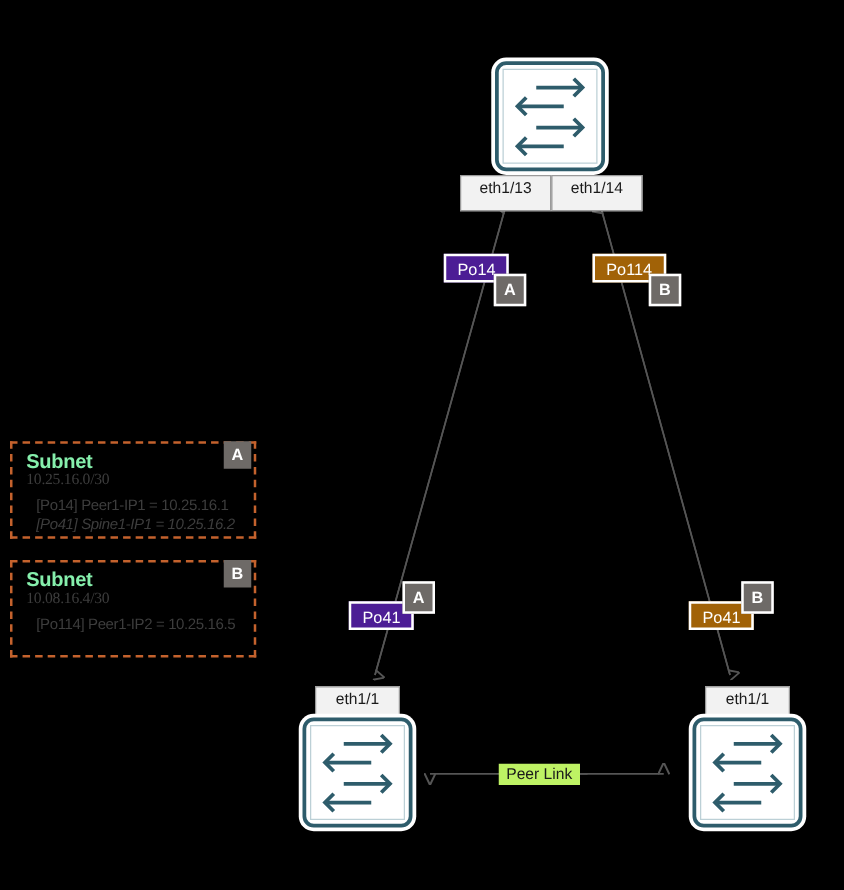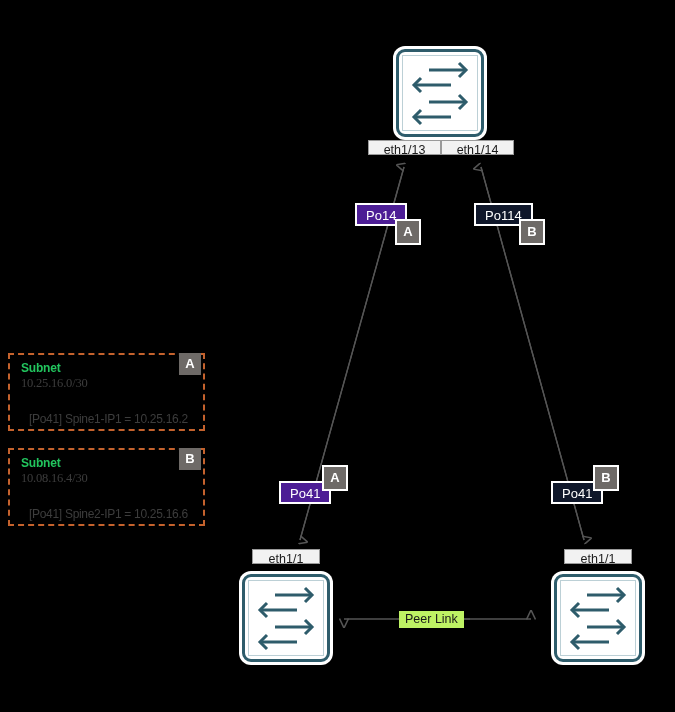--- a/index.html
+++ b/index.html
@@ -42,21 +42,21 @@
   .device svg { position: absolute; left: 0; top: 0; }
 
   
   .portlabel {
     position: absolute;
     background: #f2f2f2;
     border: 1px solid #9a9a9a;
     color: #1a1a1a;
     font-size: 12.5px;
     line-height: 19px;
-    height: 15px;
+    height: 29px;
     text-align: center;
     box-sizing: border-box;
     white-space: nowrap;
     padding: 0 8px;
   }
 
   
   .pochip {
     position: absolute;
     color: #ffffff;
@@ -64,21 +64,21 @@
     line-height: 21px;
     height: 23px;
     text-align: center;
     box-sizing: border-box;
     border: 2px solid #ffffff;
     white-space: nowrap;
     padding: 0 9px;
     font-weight: normal;
   }
   .pochip.green  { background: #4c1d95; }
-  .pochip.purple { background: #0f172a; }
+  .pochip.purple { background: #a16207; }
 
   
   .marker {
     position: absolute;
     width: 22px;
     height: 22px;
     background: #6e6a67;
     color: #ffffff;
     font-size: 13px;
     font-weight: bold;
@@ -93,22 +93,22 @@
   .subnetbox {
     position: absolute;
     border: 2px dashed #c4622d;
     box-sizing: border-box;
     background: transparent;
   }
   .subnet-title {
     position: absolute;
     left: 11px;
     top: 6px;
-    color: #22c55e;
-    font-size: 12px;
+    color: #86efac;
+    font-size: 16px;
     font-weight: bold;
     letter-spacing: -0.2px;
   }
   .subnet-cidr {
     position: absolute;
     left: 11px;
     top: 21px;
     color: #3d3d3d;
     font-size: 12.5px;
     letter-spacing: -0.2px;
@@ -116,21 +116,21 @@
   }
   .subnet-line {
     position: absolute;
     left: 19px;
     color: #3d3d3d;
     font-size: 12px;
     letter-spacing: -0.3px;
     white-space: nowrap;
   }
   .subnet-line.l1 { top: 42px; }
-  .subnet-line.l2 { top: 57px; }
+  .subnet-line.l2 { top: 57px; font-style: italic; }
 
   
   .peerlabel {
     position: absolute;
     background: #bef264;
     color: #1a1a1a;
     font-size: 12.5px;
     line-height: 17px;
     height: 17px;
     text-align: center;
@@ -231,24 +231,25 @@
           <path d="M22,58 L15,65 L22,72"></path>
       </g>
     </svg>
   </div>
 
   <div class="peerlabel" style="left:399px; top:611px;">Peer Link</div>
 
   <div class="subnetbox" style="left:8px; top:353px; width:197px; height:78px;">
     <div class="subnet-title">Subnet</div>
     <div class="subnet-cidr">10.25.16.0/30</div>
+    <div class="subnet-line l1">[Po14] Peer1-IP1 = 10.25.16.1</div>
     <div class="subnet-line l2">[Po41] Spine1-IP1 = 10.25.16.2</div>
   </div>
   <div class="marker plain" style="left:179px; top:353px;">A</div>
 
   <div class="subnetbox" style="left:8px; top:448px; width:197px; height:78px;">
     <div class="subnet-title">Subnet</div>
     <div class="subnet-cidr">10.08.16.4/30</div>
-    <div class="subnet-line l2">[Po41] Spine2-IP1 = 10.25.16.6</div>
+    <div class="subnet-line l1">[Po114] Peer1-IP2 = 10.25.16.5</div>
   </div>
   <div class="marker plain" style="left:179px; top:448px;">B</div>
 
 </div>
 
 </body></html>

